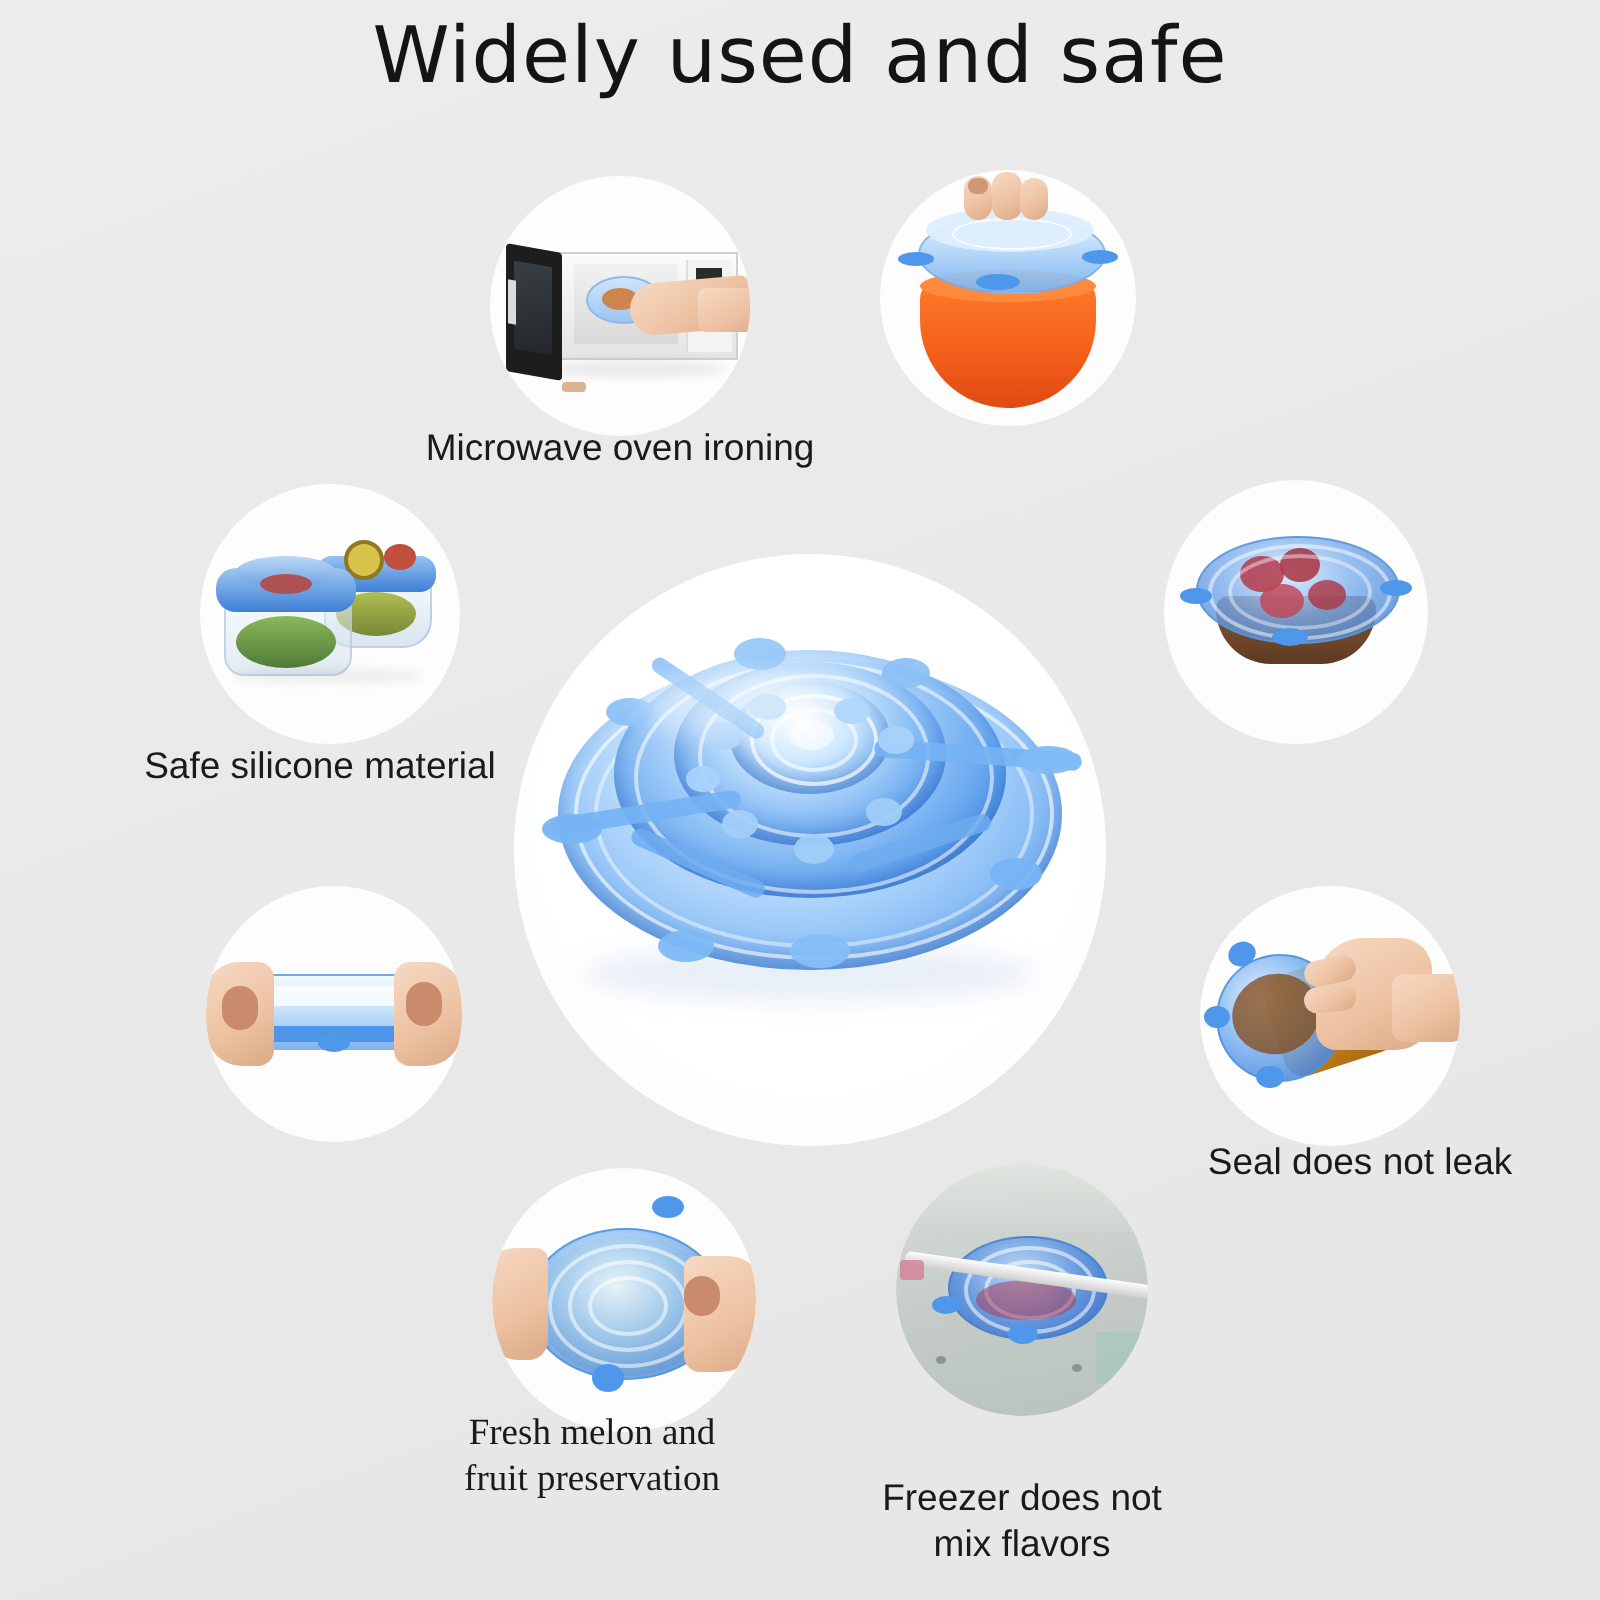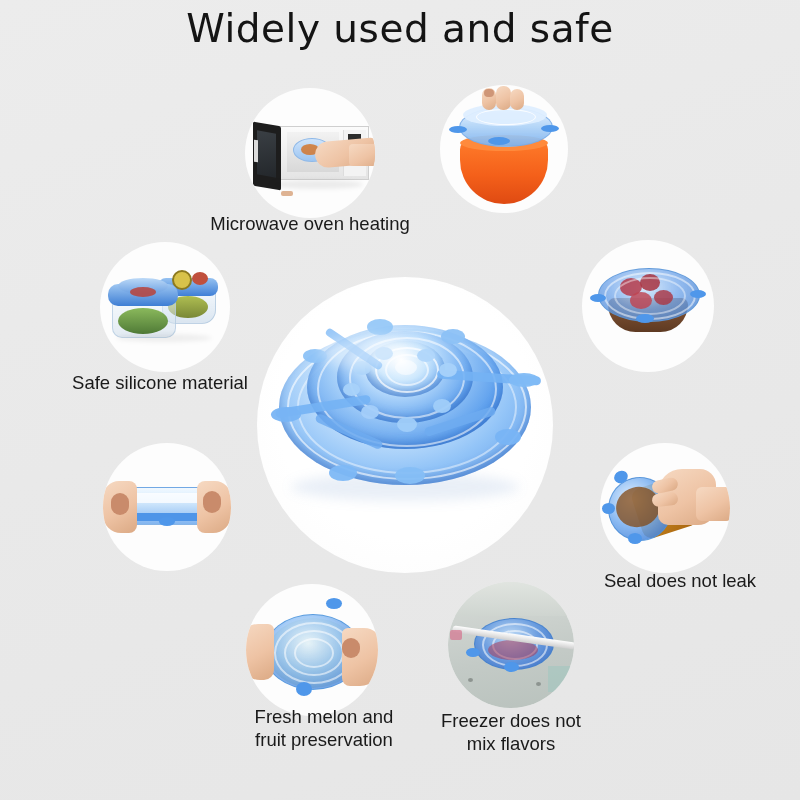--- a/index.html
+++ b/index.html
@@ -122,21 +122,21 @@
       <div class="ell" style="left:56px; top:56px; width:18px; height:11px; background:#d2772f; opacity:.85;"></div>
 
       <div class="hand" style="left:70px; top:52px; width:60px; height:26px; border-radius:14px 4px 4px 14px; transform:rotate(-5deg);"></div>
       <div class="hand" style="left:104px; top:56px; width:34px; height:22px; border-radius:4px;"></div>
 
       <div class="ell" style="left:26px; top:92px; width:92px; height:9px; background:rgba(0,0,0,.07); filter:blur(2px);"></div>
       <div class="el" style="left:36px; top:103px; width:12px; height:5px; background:#c06a2a; opacity:.5; border-radius:2px;"></div>
     </div>
   </div>
 
-  <div class="caption" style="left:160px; top:213px; width:300px;">Microwave oven heating</div>
+  <div class="caption" style="left:160px; top:213px; width:300px;">Microwave oven ironing</div>
 
   <div class="thumb" style="left:440px; top:85px; width:128px; height:128px;">
     <div class="scene">
 
       <div class="el" style="left:20px; top:55px; width:88px; height:64px; border-radius:10px 10px 46px 46px;
                   background:linear-gradient(180deg,#ff7b2a 0%,#f4601a 55%,#df4a12 100%);"></div>
       <div class="ell" style="left:20px; top:50px; width:88px; height:16px; background:#ff8a3c;"></div>
 
       <div class="ell" style="left:19px; top:22px; width:92px; height:38px;
                   background:linear-gradient(180deg, rgba(233,243,255,.95) 0%, rgba(175,211,247,.92) 48%, rgba(126,178,238,.95) 100%);
@@ -261,21 +261,21 @@
       <div class="tab" style="left:10px; top:62px; width:15px; height:9px;"></div>
       <div class="tab" style="left:50px; top:98px; width:16px; height:14px;"></div>
       <div class="tab" style="left:80px; top:14px; width:16px; height:11px;"></div>
 
       <div class="hand" style="left:-6px; top:40px; width:34px; height:56px; border-radius:18px 6px 10px 20px;"></div>
       <div class="hand" style="left:96px; top:44px; width:40px; height:58px; border-radius:6px 18px 22px 8px;"></div>
       <div class="el" style="left:96px; top:54px; width:18px; height:20px; border-radius:9px; background:#c98b6b;"></div>
     </div>
   </div>
 
-  <div class="caption" style="left:224px; top:706px; width:200px;">Fresh melon and
+  <div class="caption" style="left:196px; top:706px; width:200px;font-family:Liberation Serif, serif;">Fresh melon and
 fruit preservation</div>
 
   <div class="thumb" style="left:448px; top:582px; width:126px; height:126px;">
     <div class="scene">
       <div class="el" style="left:0; top:0; width:126px; height:126px; background:linear-gradient(170deg,#d8dcd8,#c3cac6 60%,#b9c2bd);"></div>
       <div class="el" style="left:0; top:0; width:126px; height:34px; background:linear-gradient(180deg,#e3e7e2,#cfd5d0); opacity:.8;"></div>
 
       <div class="ell" style="left:26px; top:36px; width:78px; height:50px;
                   background:radial-gradient(ellipse at 45% 35%, rgba(190,220,250,.9) 0%, rgba(95,150,225,.9) 48%, rgba(40,95,190,.92) 100%);
                   border:1px solid rgba(70,130,205,.85);"></div>
@@ -286,21 +286,21 @@
       <div class="tab" style="left:56px; top:80px; width:15px; height:10px;"></div>
 
       <div class="el" style="left:4px; top:52px; width:124px; height:7px; background:linear-gradient(180deg,#fdfdfd,#cfcfcf); transform:rotate(8deg); border-radius:3px;"></div>
       <div class="el" style="left:2px; top:48px; width:12px; height:10px; background:#d4738f; opacity:.7; border-radius:2px;"></div>
       <div class="el" style="left:20px; top:96px; width:5px; height:4px; background:#8d9490; border-radius:50%;"></div>
       <div class="el" style="left:88px; top:100px; width:5px; height:4px; background:#8d9490; border-radius:50%;"></div>
       <div class="el" style="left:100px; top:84px; width:26px; height:26px; background:#9fc6c0; opacity:.55;"></div>
     </div>
   </div>
 
-  <div class="caption" style="left:411px; top:710px; width:200px;">Freezer does not
+  <div class="caption" style="left:411px; top:738px; width:200px;">Freezer does not
 mix flavors</div>
 
   <div id="hero">
 
     <div class="el" style="left:34px; top:196px; width:228px; height:28px; background:rgba(70,120,190,.12); border-radius:50%; filter:blur(6px);"></div>
 
     <div class="lid-body" style="left:22px; top:52px; width:252px; height:156px;
                 background:radial-gradient(ellipse at 45% 30%, rgba(255,255,255,.92) 0%, rgba(206,231,253,.8) 28%, rgba(128,186,246,.85) 62%, rgba(62,134,226,.9) 100%);"></div>
     <div class="lid-ring" style="left:30px; top:57px; width:236px; height:142px; border-color:rgba(255,255,255,.6);"></div>
     <div class="lid-ring" style="left:40px; top:63px; width:216px; height:130px; border-color:rgba(255,255,255,.45);"></div>

